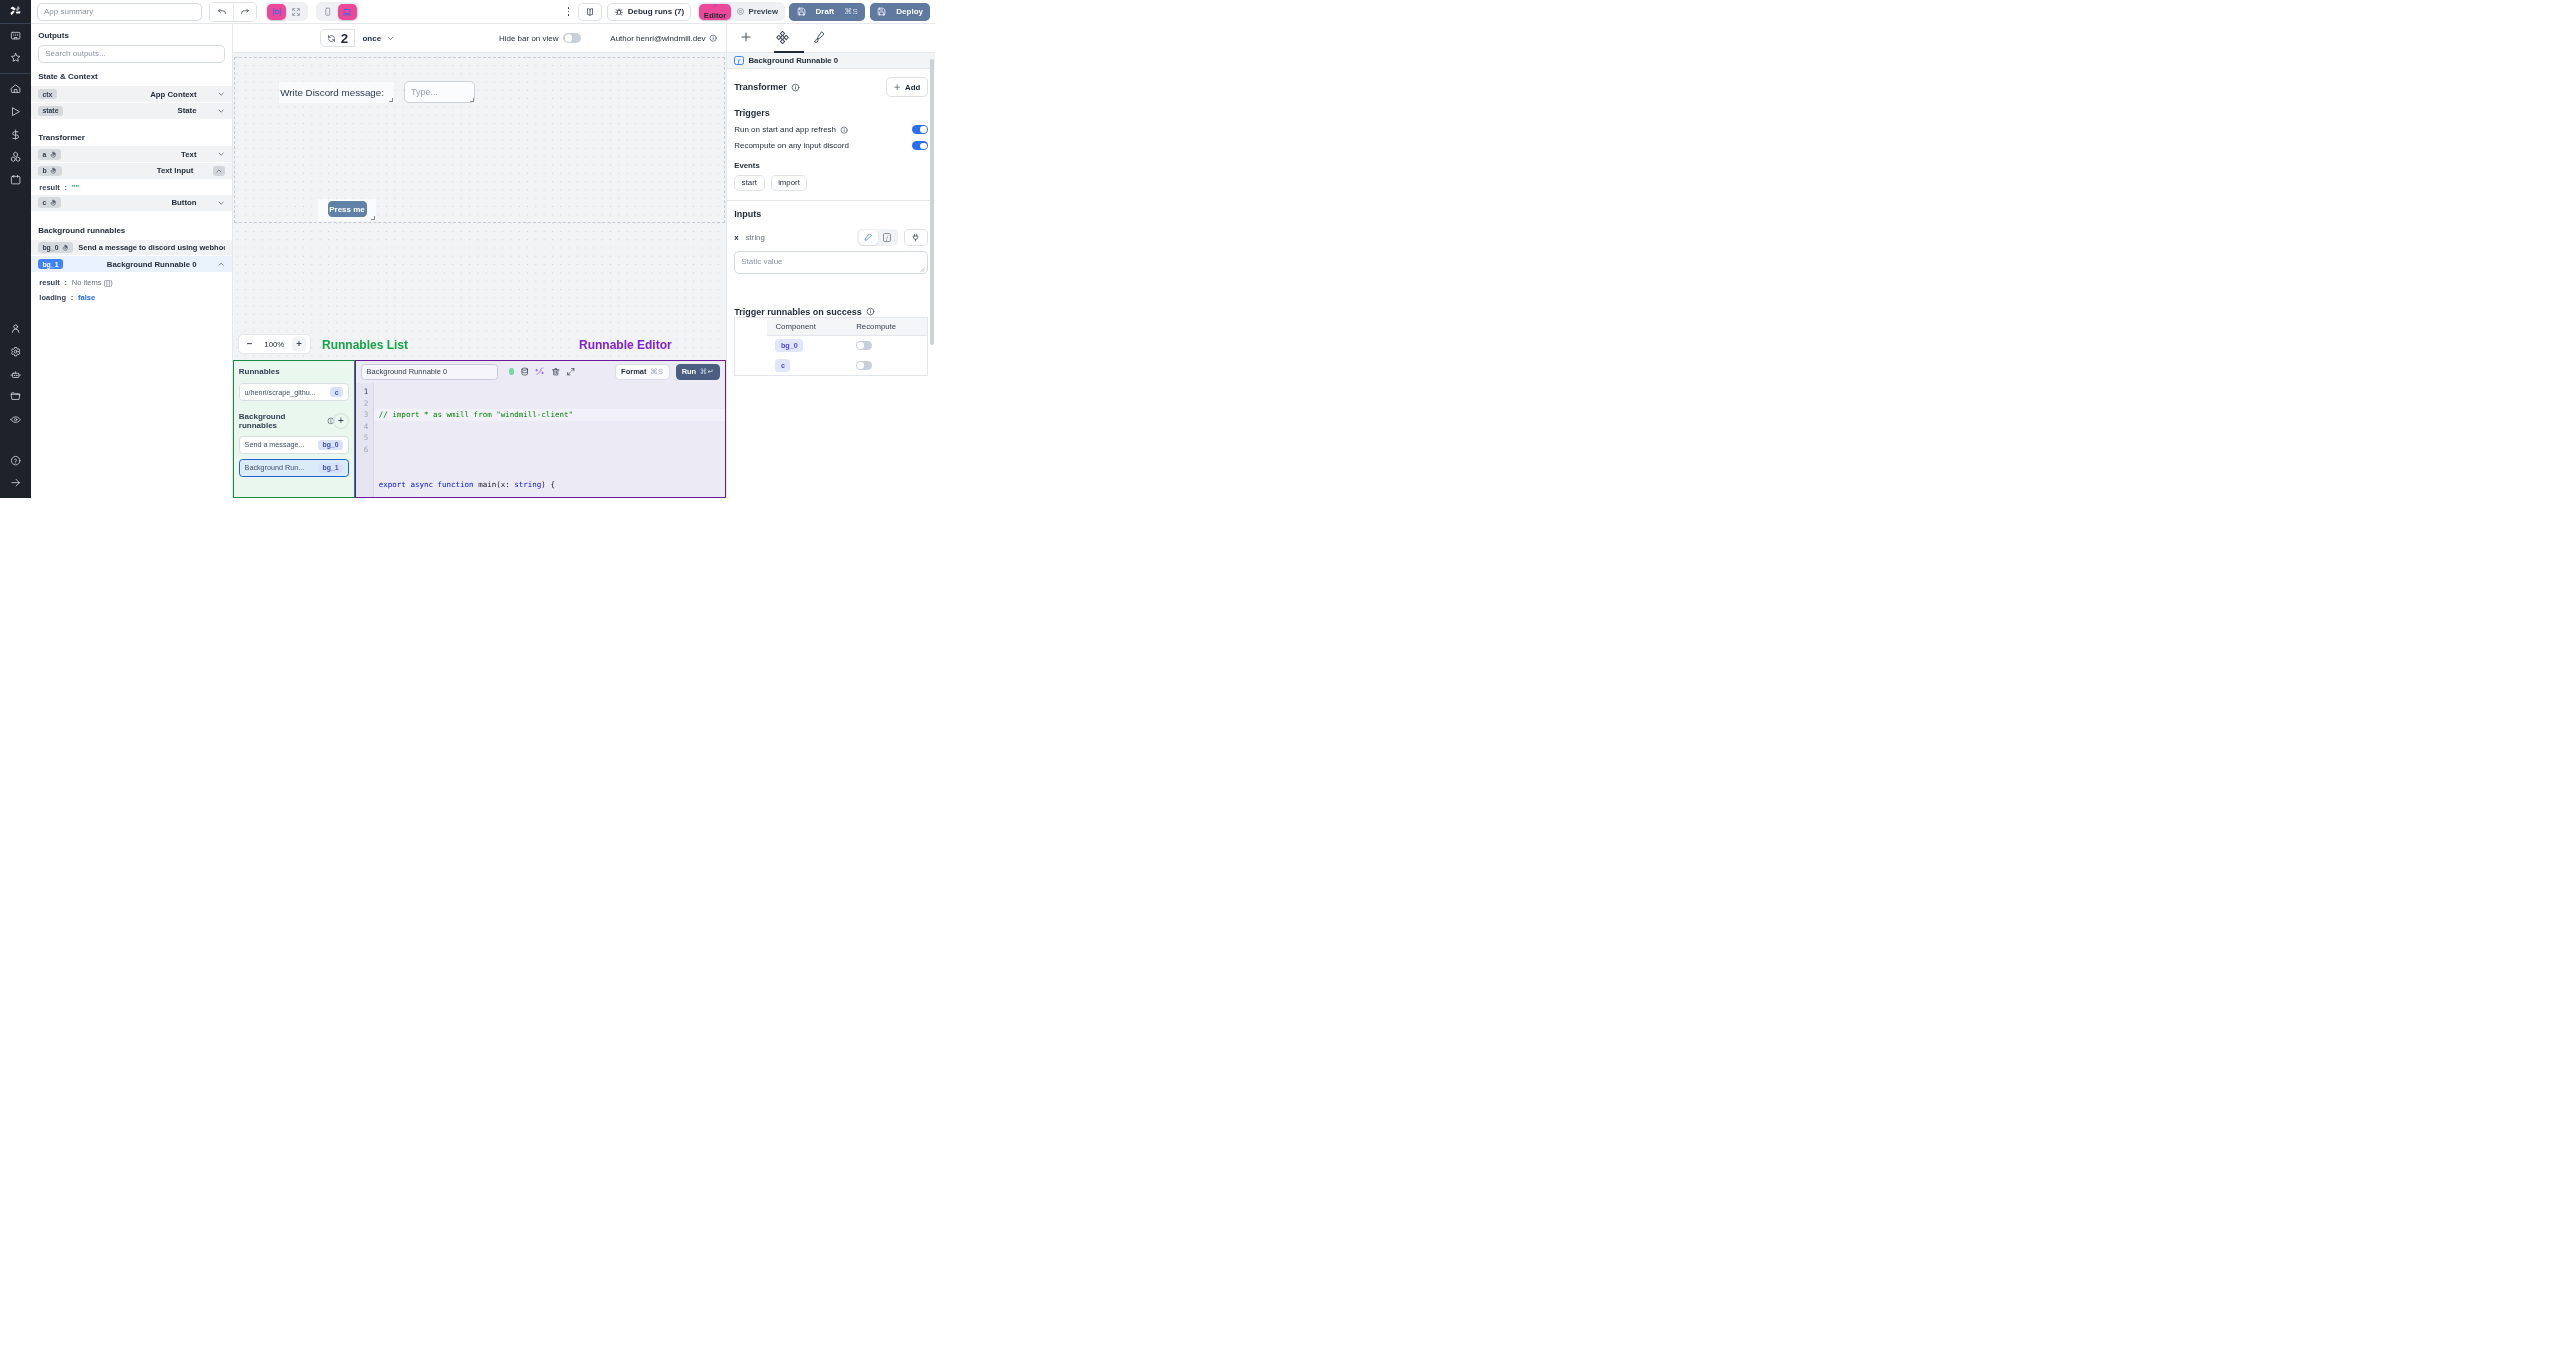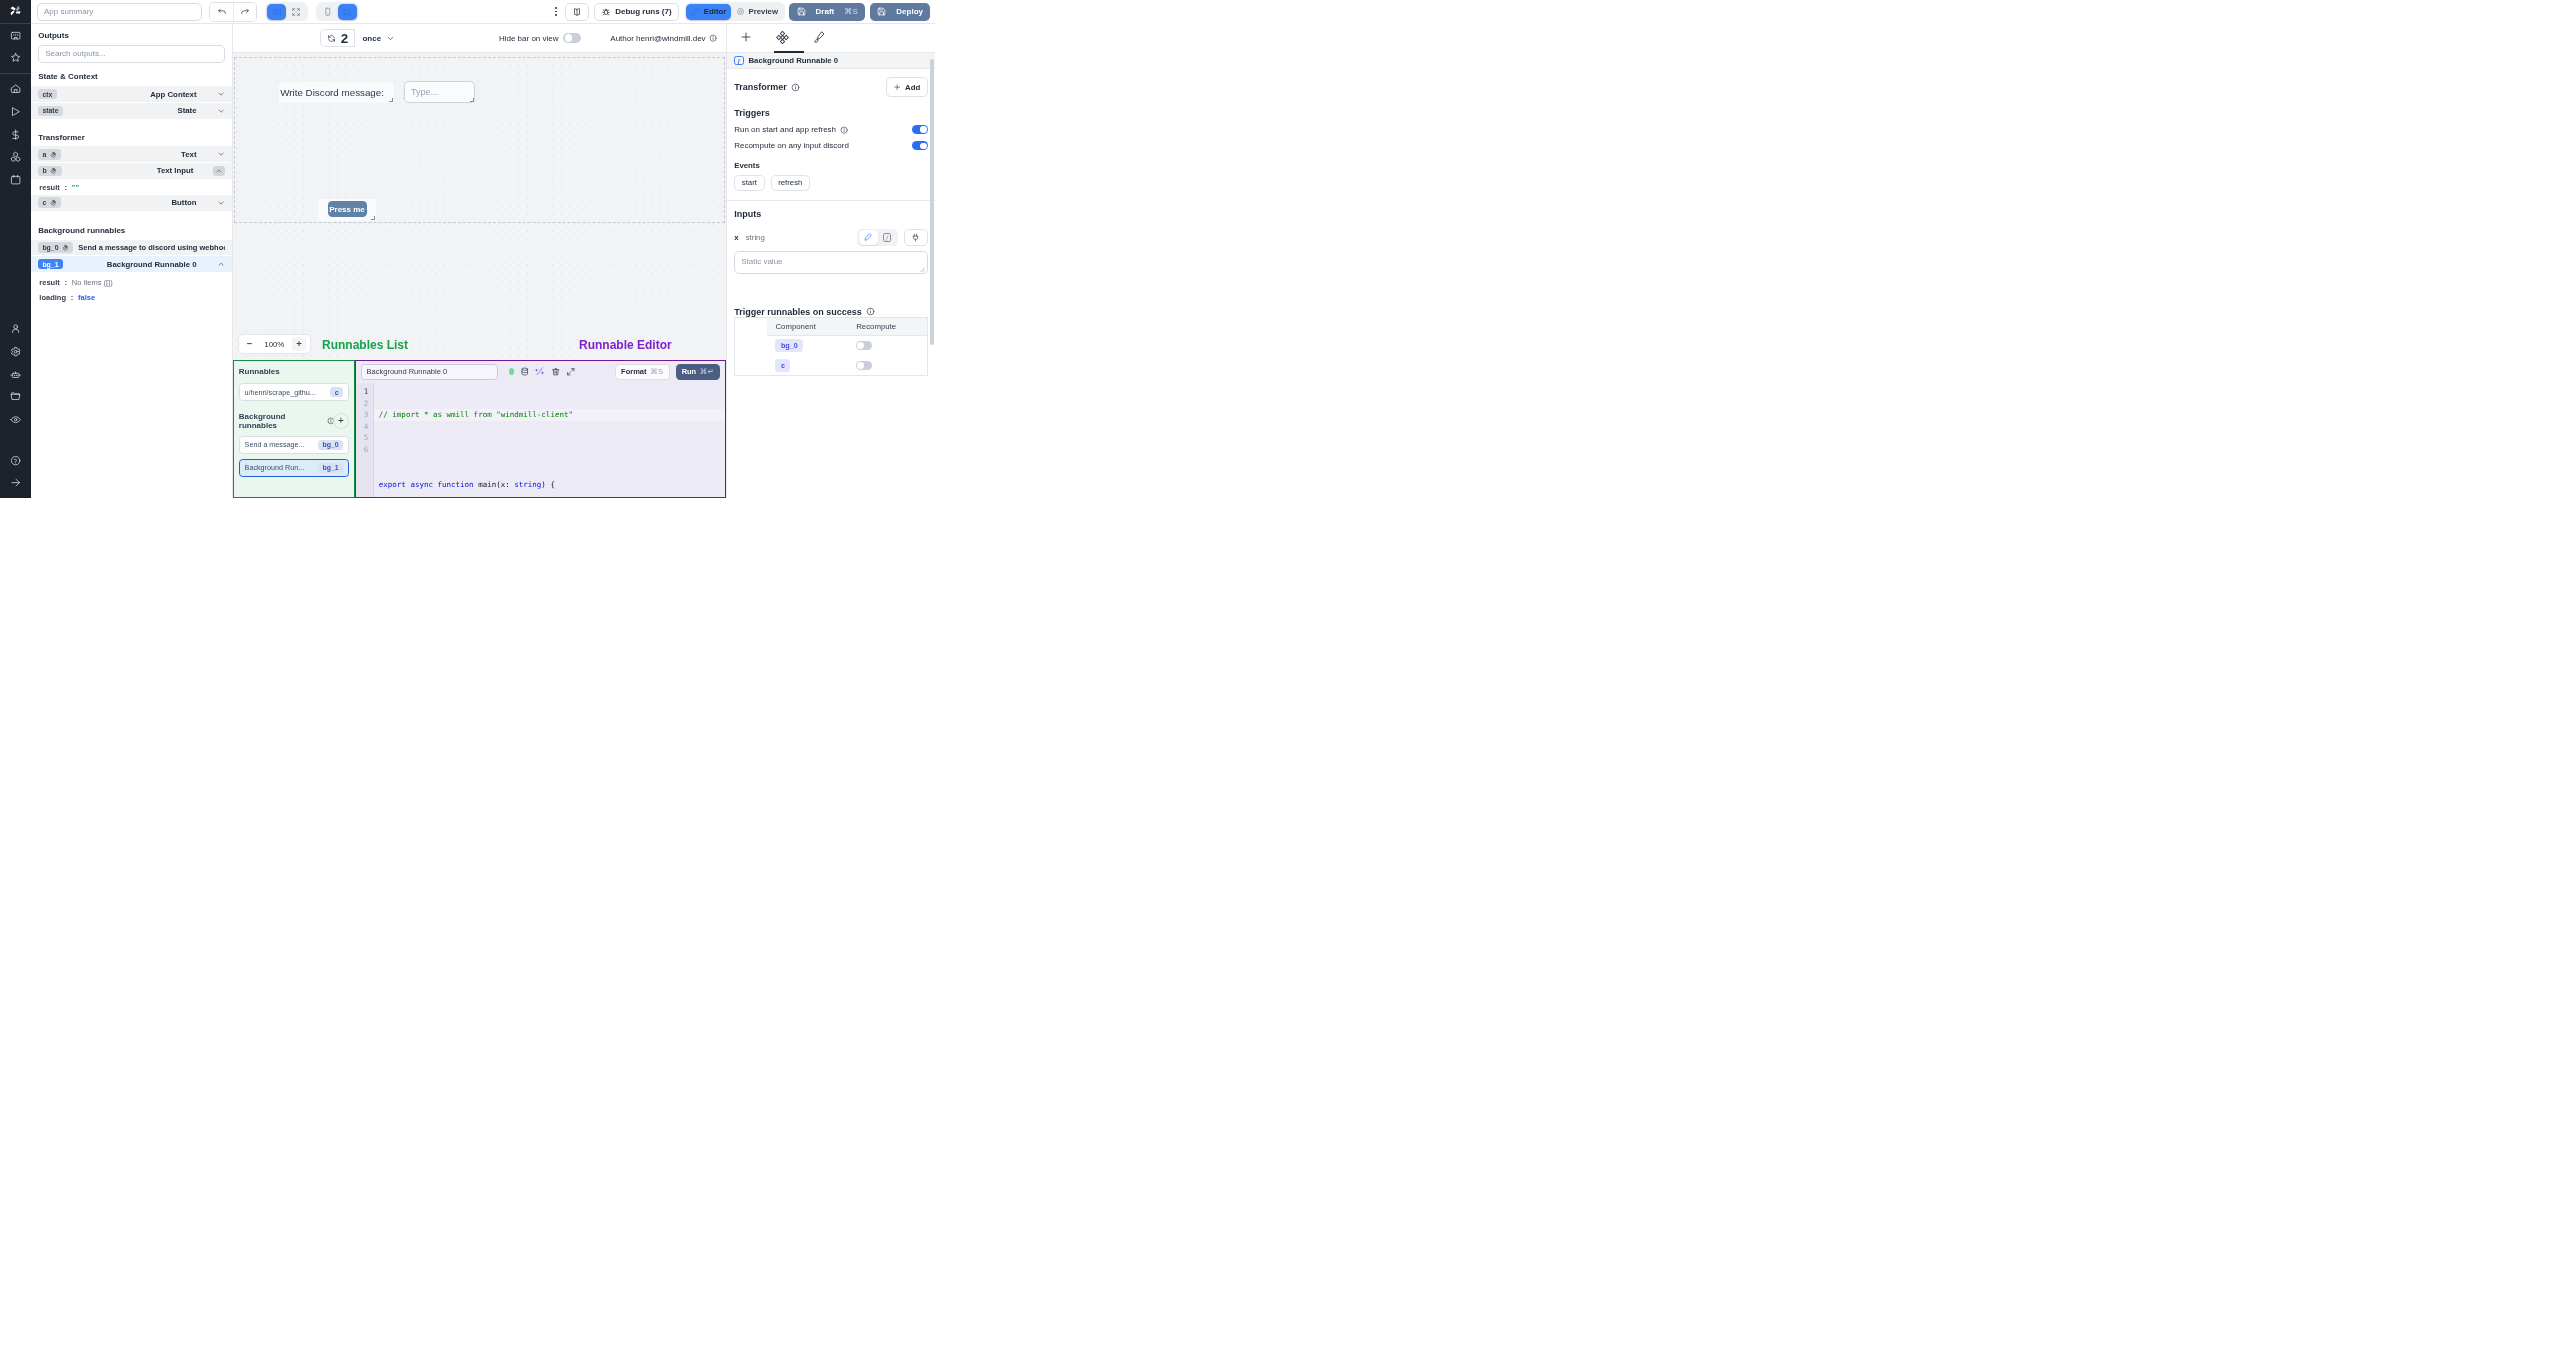--- a/index.html
+++ b/index.html
@@ -22,21 +22,21 @@
 
   
   .topbar { position:absolute; left:31px; top:0; width:904px; height:24px; background:#fff; border-bottom:0.6px solid #e5e7eb; display:flex; align-items:center; z-index:4;}
   .summary-input { margin-left:6px; width:165px; height:18px; border:0.6px solid #d6dbe1; border-radius:4.8px; padding:0 6px; font-size:8px; color:#374151; outline:none; font-family:"Liberation Sans",sans-serif;}
   .summary-input::placeholder { color:#8b94a3; }
   .btn-group { display:flex; border:0.6px solid #dde1e6; border-radius:4.8px; margin-left:7.2px; overflow:hidden; background:#fff;}
   .btn-group .g-btn { width:22.7px; height:18px; display:flex; align-items:center; justify-content:center; background:#fff; border:none; cursor:pointer;}
   .btn-group .g-btn + .g-btn { border-left:0.6px solid #e8eaee; }
   .seg { background:#eef0f3; border-radius:6px; padding:1.8px; display:flex; margin-left:8.3px; }
   .seg-cell { min-width:19.7px; height:16px; border-radius:4.8px; display:flex; align-items:center; justify-content:center; padding:0 4.8px; gap:3.6px; cursor:pointer; color:#6b7280; font-weight:700;}
-  .seg-cell.active { background:#3b82f6; box-shadow:0 0.6px 1.8px rgba(20,30,50,.18); color:#1f2937;}
+  .seg-cell.active { background:#ec4899; box-shadow:0 0.6px 1.8px rgba(20,30,50,.18); color:#1f2937;flex-direction:column;}
   .top-right { margin-left:auto; display:flex; align-items:center; gap:4.8px; padding-right:4.8px;}
   .kebab { display:flex; flex-direction:column; gap:1.8px; padding:0 3.6px; cursor:pointer;}
   .kebab i { width:1.8px; height:1.8px; border-radius:50%; background:#2b3442; }
   .tb-btn { height:18px; border:0.6px solid #dde1e6; border-radius:4.8px; background:#fff; display:flex; align-items:center; justify-content:center; gap:4.2px; padding:0 6px; font-weight:700; color:#1f2937; cursor:pointer; font-size:8px;}
   .solid-btn { height:18px; border:none; border-radius:4.8px; background:#60799f; color:#fff; font-weight:700; display:flex; align-items:center; gap:10px; padding:0 7.2px; cursor:pointer; font-size:8px;}
   .solid-btn .kbd { color:#d3ddeb; font-weight:400; }
 
   
   .outputs { position:absolute; left:31px; top:24px; width:202px; height:474px; background:#fff; border-right:0.6px solid #e5e7eb; overflow:hidden; z-index:3;}
   .outputs h3 { font-size:8px; color:#1f2937; padding:7.2px 7.2px 4.8px; }
@@ -707,21 +707,21 @@
       <div class="trow">
         <span>Recompute on any input discord</span>
         <span class="tgl on sm">
             <i></i>
           </span>
       </div>
       <div style="margin-top:10.7px;">
         <span class="h13">Events</span>
         <div class="pills">
           <button class="pill">start</button>
-          <button class="pill">refresh</button>
+          <button class="pill">import</button>
         </div>
       </div>
       <div class="r-div"></div>
       <div style="margin-top:8.3px;">
         <span class="h15">Inputs</span>
       </div>
       <div class="xrow">
         <span class="xn">x</span>
         <span class="xt">string</span>
         <div class="mini-seg">

